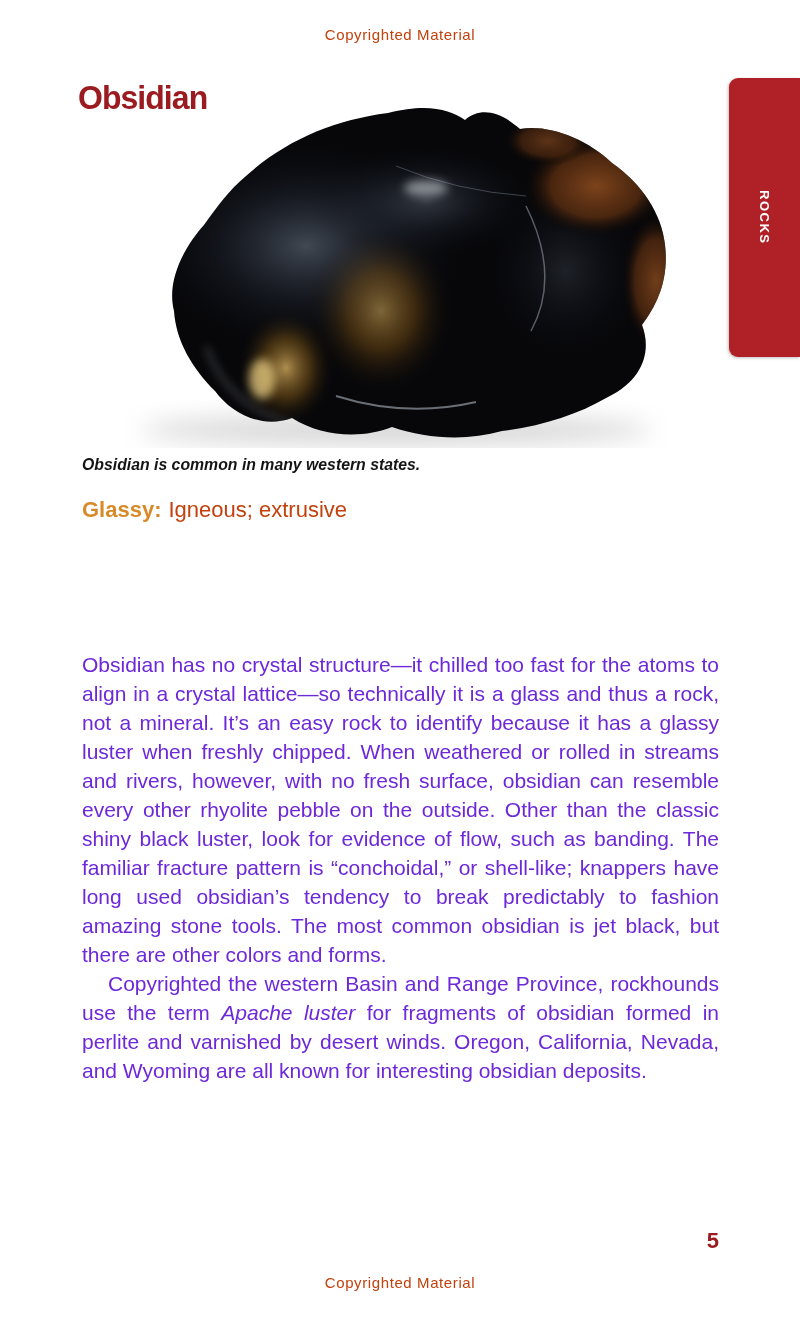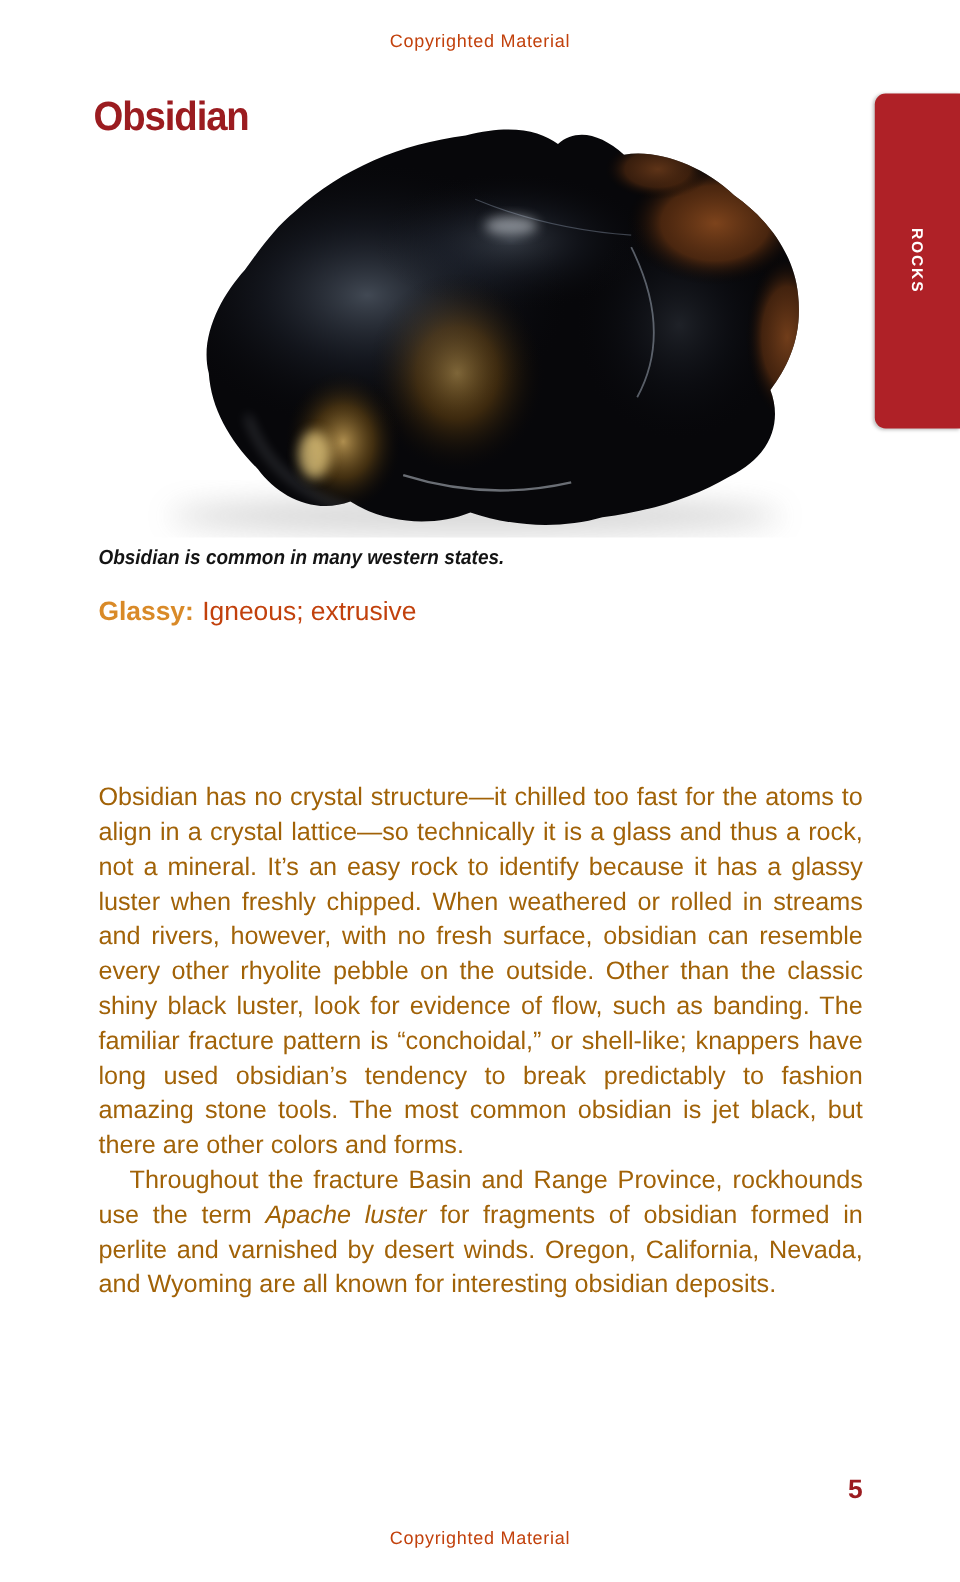--- a/index.html
+++ b/index.html
@@ -54,21 +54,21 @@
     white-space: nowrap;
   }
 
   .facts { position: absolute; top: 492px; left: 82px; width: 640px; }
   .fact-row { font-size: 22px; line-height: 36.5px; }
   .fact-label { color: #D98A28; font-weight: bold; margin-right: 7px; }
   .fact-value { color: #c2410c; }
 
   .body-text {
     position: absolute; top: 650px; left: 82px; width: 637px;
-    font-size: 21px; line-height: 29px; color: #a16207;
+    font-size: 21px; line-height: 29px; color: #6d28d9;
     text-align: justify;
   }
   .body-text p { margin: 0; }
   .body-text p.indent { text-indent: 26px; }
 
   .page-number {
     position: absolute; top: 1228px; left: 82px; width: 637px;
     text-align: right;
     color: #9B1C20; font-weight: bold; font-size: 22px;
   }
@@ -146,20 +146,20 @@
   <div class="caption">Obsidian is common in many western states.</div>
 
   <div class="facts">
     <div class="fact-row">
       <span class="fact-label">Glassy:</span><span class="fact-value">Igneous; extrusive</span>
     </div>
   </div>
 
   <div class="body-text">
     <p><span>Obsidian has no crystal structure—it chilled too fast for the atoms to align in a crystal lattice—so technically it is a glass and thus a rock, not a mineral. It’s an easy rock to identify because it has a glassy luster when freshly chipped. When weathered or rolled in streams and rivers, however, with no fresh surface, obsidian can resemble every other rhyolite pebble on the outside. Other than the classic shiny black luster, look for evidence of flow, such as banding. The familiar fracture pattern is “conchoidal,” or shell-like; knappers have long used obsidian’s tendency to break predictably to fashion amazing stone tools. The most common obsidian is jet black, but there are other colors and forms.</span></p>
-    <p class="indent"><span>Throughout the fracture Basin and Range Province, rockhounds use the term </span><i>Apache luster</i><span> for fragments of obsidian formed in perlite and varnished by desert winds. Oregon, California, Nevada, and Wyoming are all known for interesting obsidian deposits.</span></p>
+    <p class="indent"><span>Copyrighted the western Basin and Range Province, rockhounds use the term </span><i>Apache luster</i><span> for fragments of obsidian formed in perlite and varnished by desert winds. Oregon, California, Nevada, and Wyoming are all known for interesting obsidian deposits.</span></p>
   </div>
 
   <div class="page-number">5</div>
 
   <div class="copyright bottom">Copyrighted Material</div>
 
 </div>
 
 </body></html>

